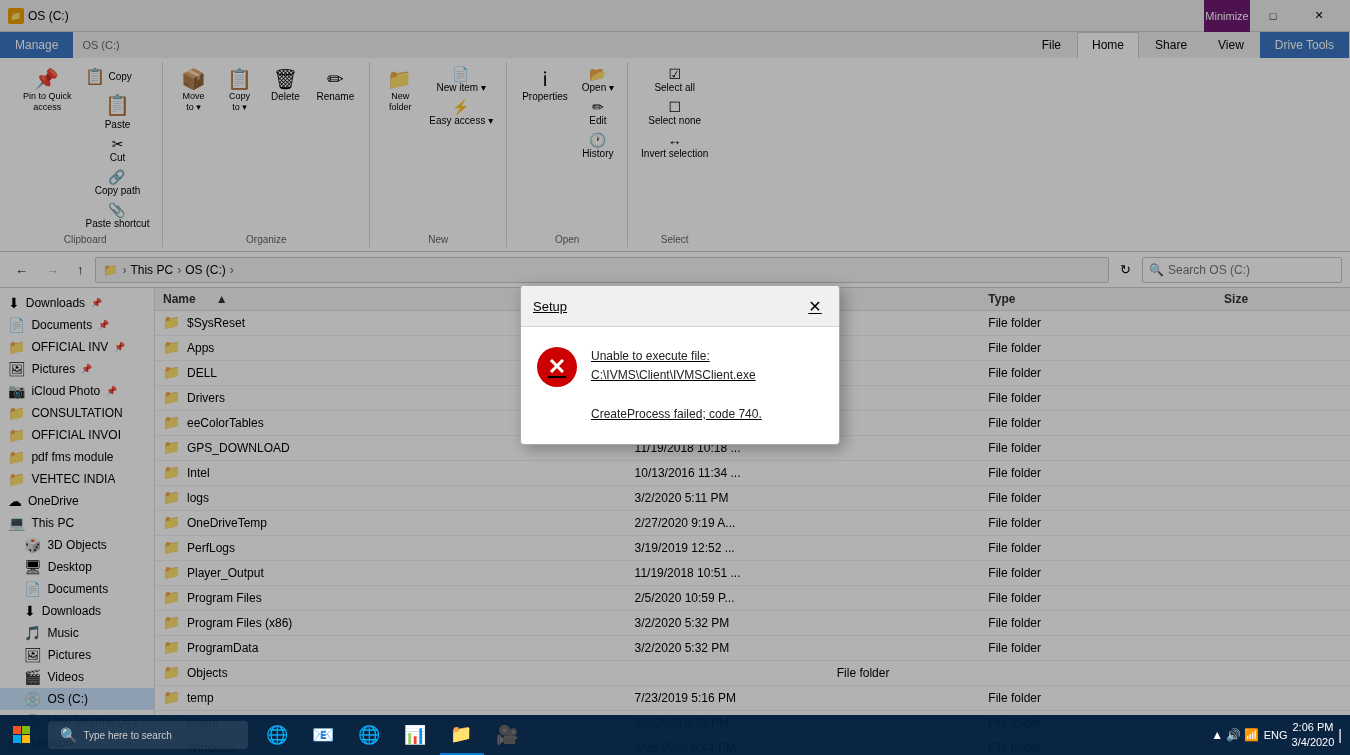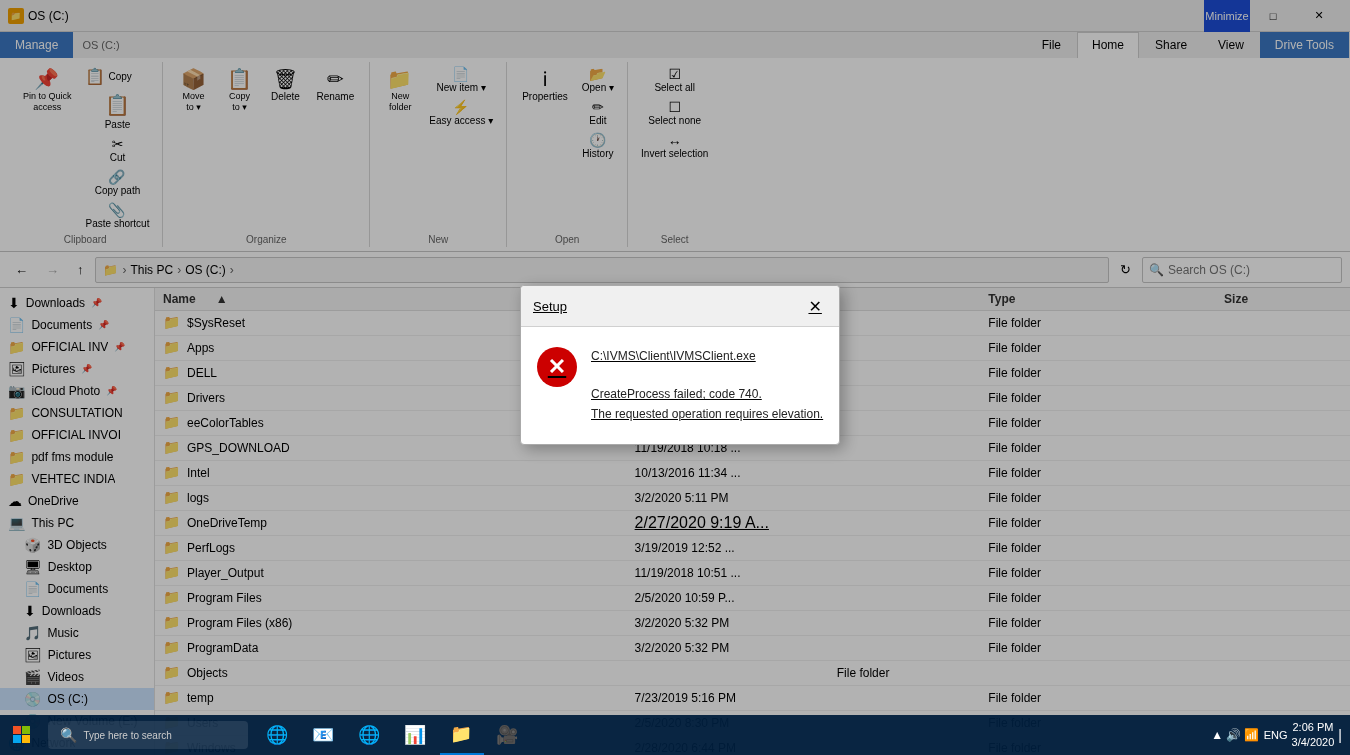--- a/index.html
+++ b/index.html
@@ -12,21 +12,21 @@
       display: flex;
       align-items: center;
       justify-content: space-between;
       padding: 0 8px;
       border-bottom: 1px solid #d0d0d0;
     }
     .title-bar-left { display: flex; align-items: center; gap: 4px; }
     .title-bar-icon { width: 16px; height: 16px; background: #f0a000; border-radius: 2px; display: flex; align-items: center; justify-content: center; font-size: 9px; color: white; }
     .title-bar-buttons { display: flex; gap: 0; }
     .title-bar-btn { width: 46px; height: 32px; display: flex; align-items: center; justify-content: center; font-size: 11px; cursor: pointer; border: none; background: transparent; }
-    .title-bar-btn.minimize-active { background: #1d4ed8; color: white; }
+    .title-bar-btn.minimize-active { background: #701a75; color: white; }
 
     
     .ribbon-tabs {
       display: flex;
       background: #f0f0f0;
       border-bottom: none;
       height: 26px;
     }
     .ribbon-tab {
       padding: 5px 14px;
@@ -549,21 +549,21 @@
       </div>
       <div class="col-date" style="font-size:12px;">3/2/2020 5:11 PM</div>
       <div class="col-type" style="font-size:12px;">File folder</div>
       <div class="col-size" style="font-size:12px;"></div>
     </div>
       <div class="file-row">
       <div class="file-name-cell">
         <span class="file-icon">📁</span>
         <span>OneDriveTemp</span>
       </div>
-      <div class="col-date" style="font-size:16px;text-decoration:underline;">2/27/2020 9:19 A...</div>
+      <div class="col-date" style="font-size:12px;">2/27/2020 9:19 A...</div>
       <div class="col-type" style="font-size:12px;">File folder</div>
       <div class="col-size" style="font-size:12px;"></div>
     </div>
       <div class="file-row">
       <div class="file-name-cell">
         <span class="file-icon">📁</span>
         <span>PerfLogs</span>
       </div>
       <div class="col-date" style="font-size:12px;">3/19/2019 12:52 ...</div>
       <div class="col-type" style="font-size:12px;">File folder</div>
@@ -645,24 +645,24 @@
 
 <div class="dialog-overlay">
   <div class="dialog" style="position:absolute;top:285px;left:520px;">
     <div class="dialog-title-bar">
       <span class="dialog-title">Setup</span>
       <button class="dialog-close-btn">✕</button>
     </div>
     <div class="dialog-body">
       <div class="dialog-error-icon">✕</div>
       <div class="dialog-text">
+        <div>Unable to execute file:</div>
         <div>C:\IVMS\Client\IVMSClient.exe</div>
         <br>
         <div>CreateProcess failed; code 740.</div>
-        <div>The requested operation requires elevation.</div>
       </div>
     </div>
   </div>
 </div>
 
 <div class="taskbar">
   <div class="taskbar-start">
     <svg width="18" height="18" viewBox="0 0 18 18">
       <rect x="0" y="0" width="8" height="8" fill="#f35325"></rect>
       <rect x="9" y="0" width="8" height="8" fill="#81bc06"></rect>

